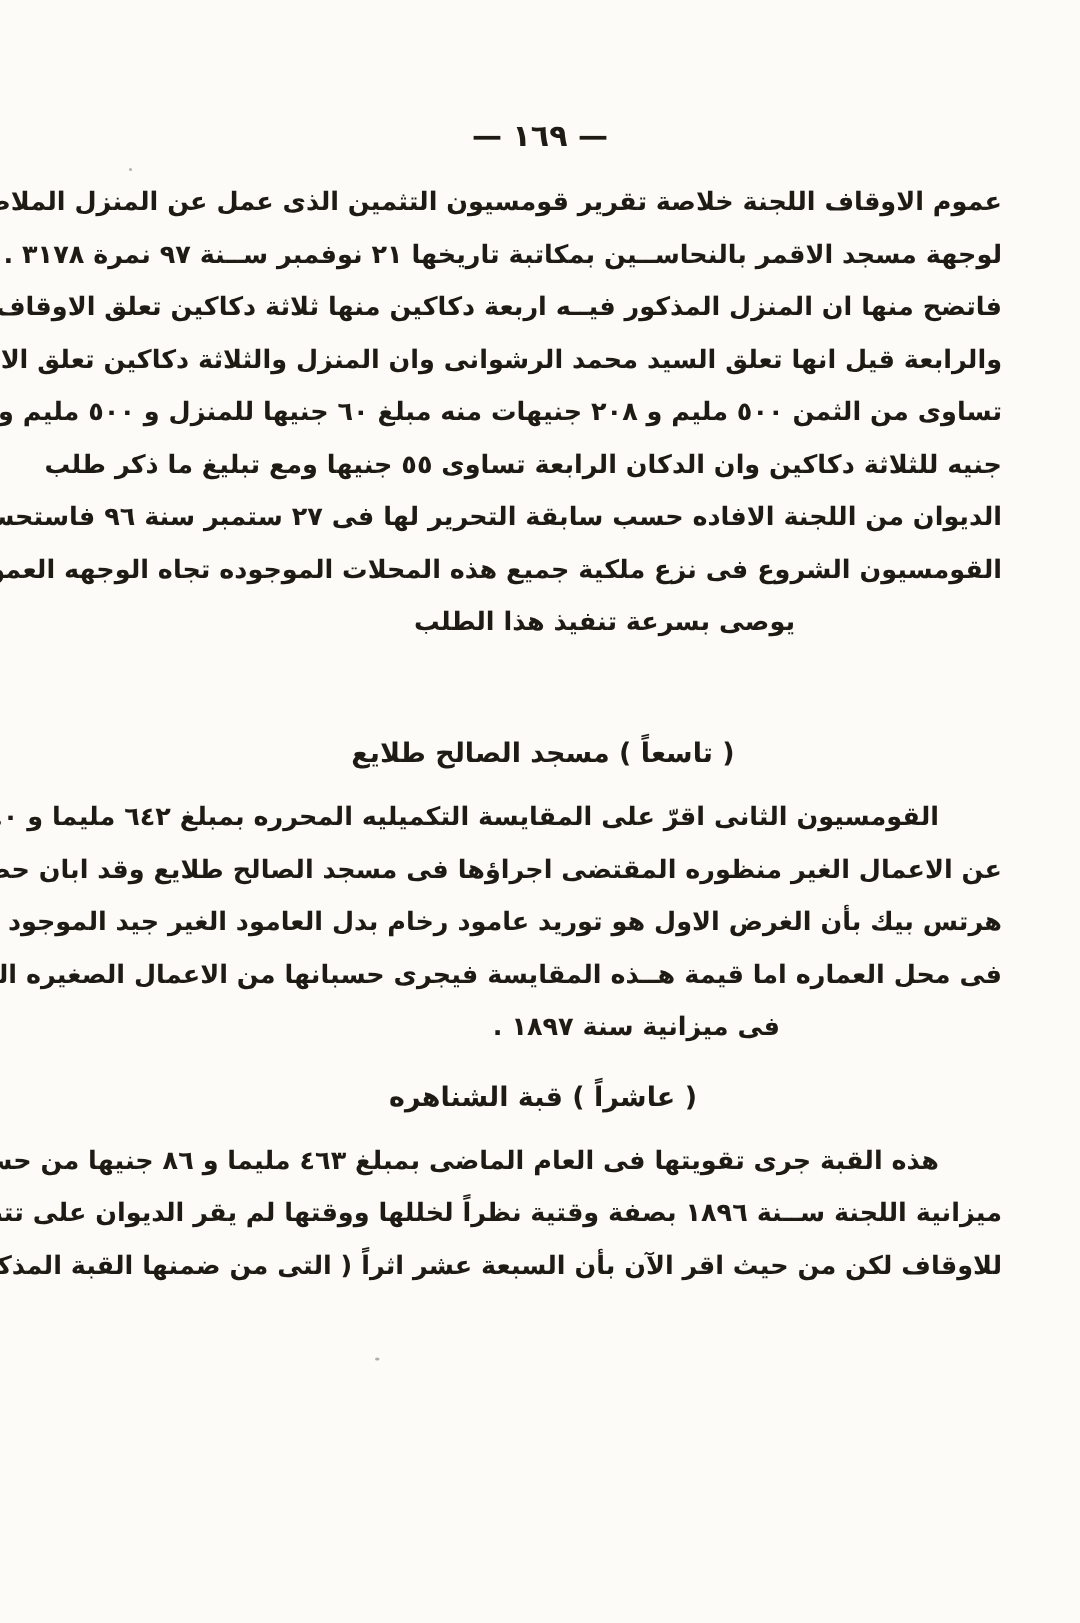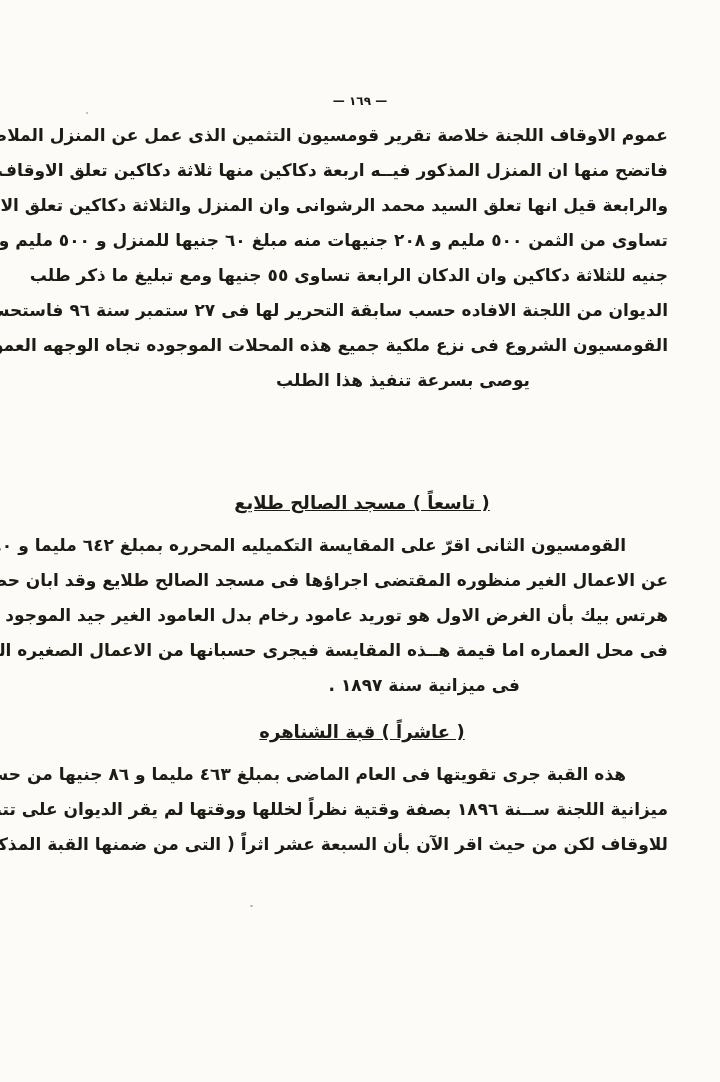--- a/index.html
+++ b/index.html
@@ -18,24 +18,23 @@
     height: 1082px;
     color: var(--ink, #1e1a14);
   }
   .pagenum {
     position: absolute;
     top: 78px;
     left: 0;
     width: 720px;
     text-align: center;
     direction: rtl;
-    font-size: 12px;
+    font-size: 20px;
     font-weight: 700;
     letter-spacing: 3px;
-    margin-top: 16px;
   }
   .block {
     position: absolute;
     left: 56px;
     width: 612px;
     direction: rtl;
   }
   .line {
     height: 35px;
     line-height: 35px;
@@ -60,21 +59,20 @@
   }
   .heading {
     position: absolute;
     left: 56px;
     width: 612px;
     direction: rtl;
     text-align: center;
     font-size: 18px;
     font-weight: 700;
     line-height: 32px;
-    text-decoration: underline;
   }
   
   #para1   { top: 118px; }
   #head1   { top: 487px; }
   #para2   { top: 528px; }
   #head2   { top: 716px; }
   #para3   { top: 757px; }
   
   .speck {
     position: absolute;
@@ -84,20 +82,21 @@
 </style>
 </head>
 <body>
 
 <div class="page">
 
   <div class="pagenum">— ١٦٩ —</div>
 
   <div class="block" id="para1">
     <div class="line">عموم الاوقاف اللجنة خلاصة تقرير قومسيون التثمين الذى عمل عن المنزل الملاصق</div>
+    <div class="line">لوجهة مسجد الاقمر بالنحاســين بمكاتبة تاريخها ٢١ نوفمبر ســنة ٩٧ نمرة ٣١٧٨ .</div>
     <div class="line">فاتضح منها ان المنزل المذكور فيــه اربعة دكاكين منها ثلاثة دكاكين تعلق الاوقاف</div>
     <div class="line">والرابعة قيل انها تعلق السيد محمد الرشوانى وان المنزل والثلاثة دكاكين تعلق الاوقاف</div>
     <div class="line">تساوى من الثمن ٥٠٠ مليم و ٢٠٨ جنيهات منه مبلغ ٦٠ جنيها للمنزل و ٥٠٠ مليم و ١٤٨</div>
     <div class="line">جنيه للثلاثة دكاكين وان الدكان الرابعة تساوى ٥٥ جنيها ومع تبليغ ما ذكر طلب</div>
     <div class="line">الديوان من اللجنة الافاده حسب سابقة التحرير لها فى ٢٧ ستمبر سنة ٩٦ فاستحسن</div>
     <div class="line">القومسيون الشروع فى نزع ملكية جميع هذه المحلات الموجوده تجاه الوجهه العموميه</div>
     <div class="line end-p1">يوصى بسرعة تنفيذ هذا الطلب</div>
   </div>
 
   <div class="heading" id="head1">( تاسعاً ) مسجد الصالح طلايع</div>

